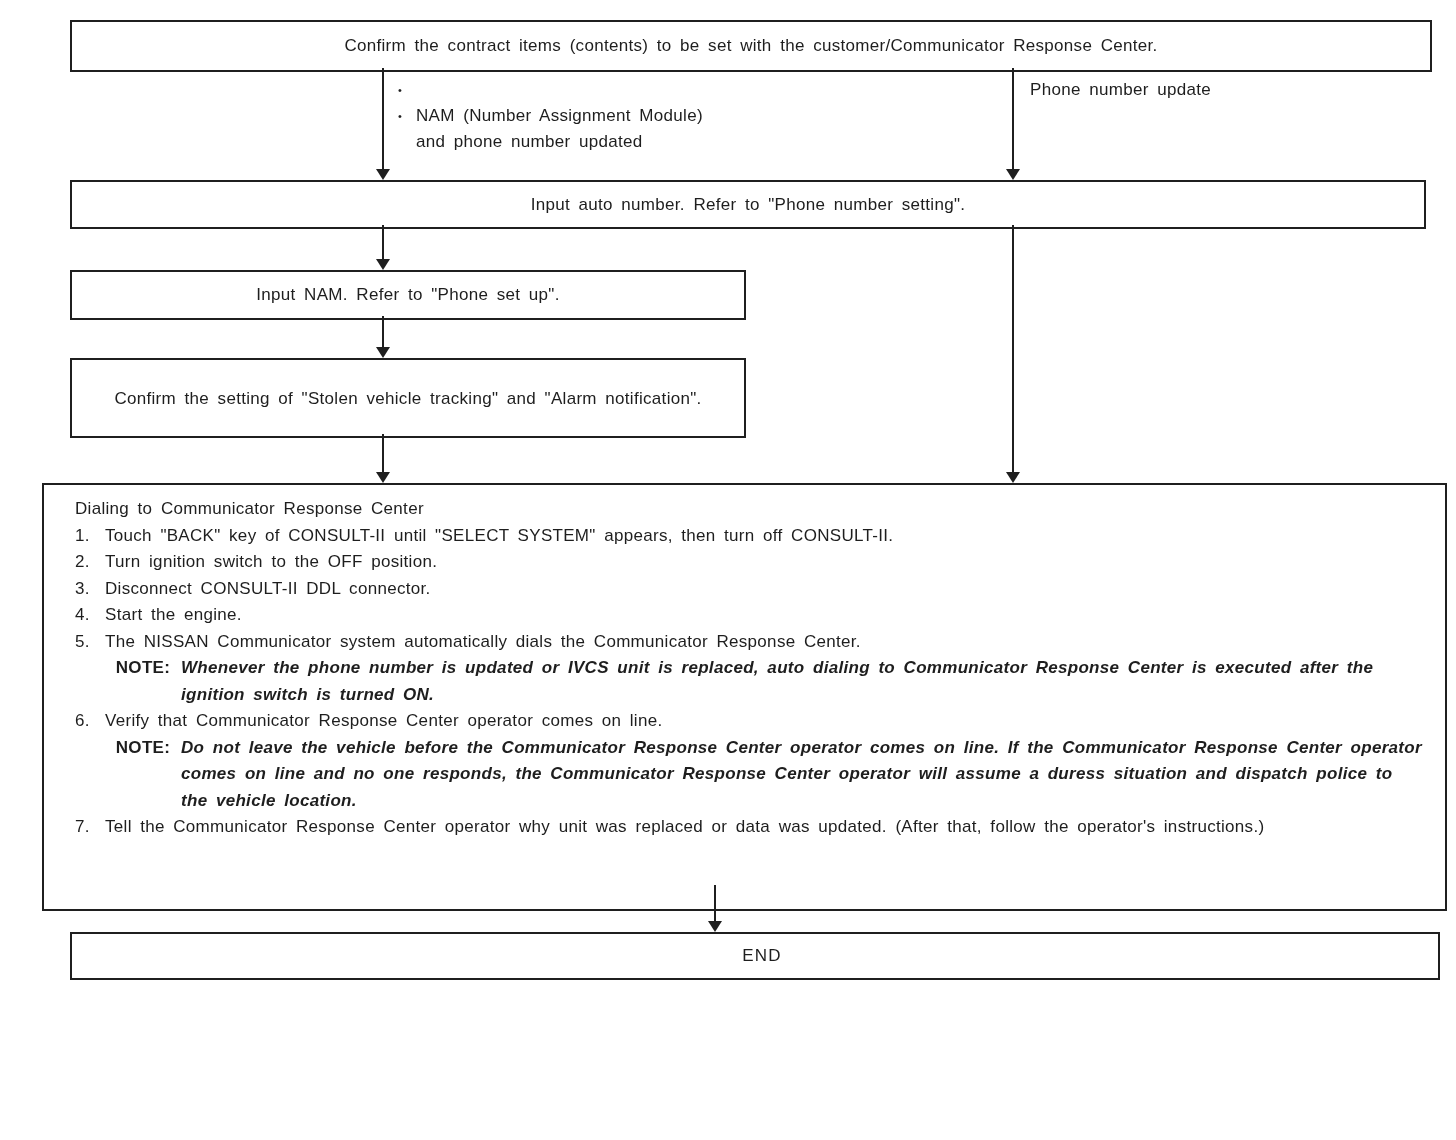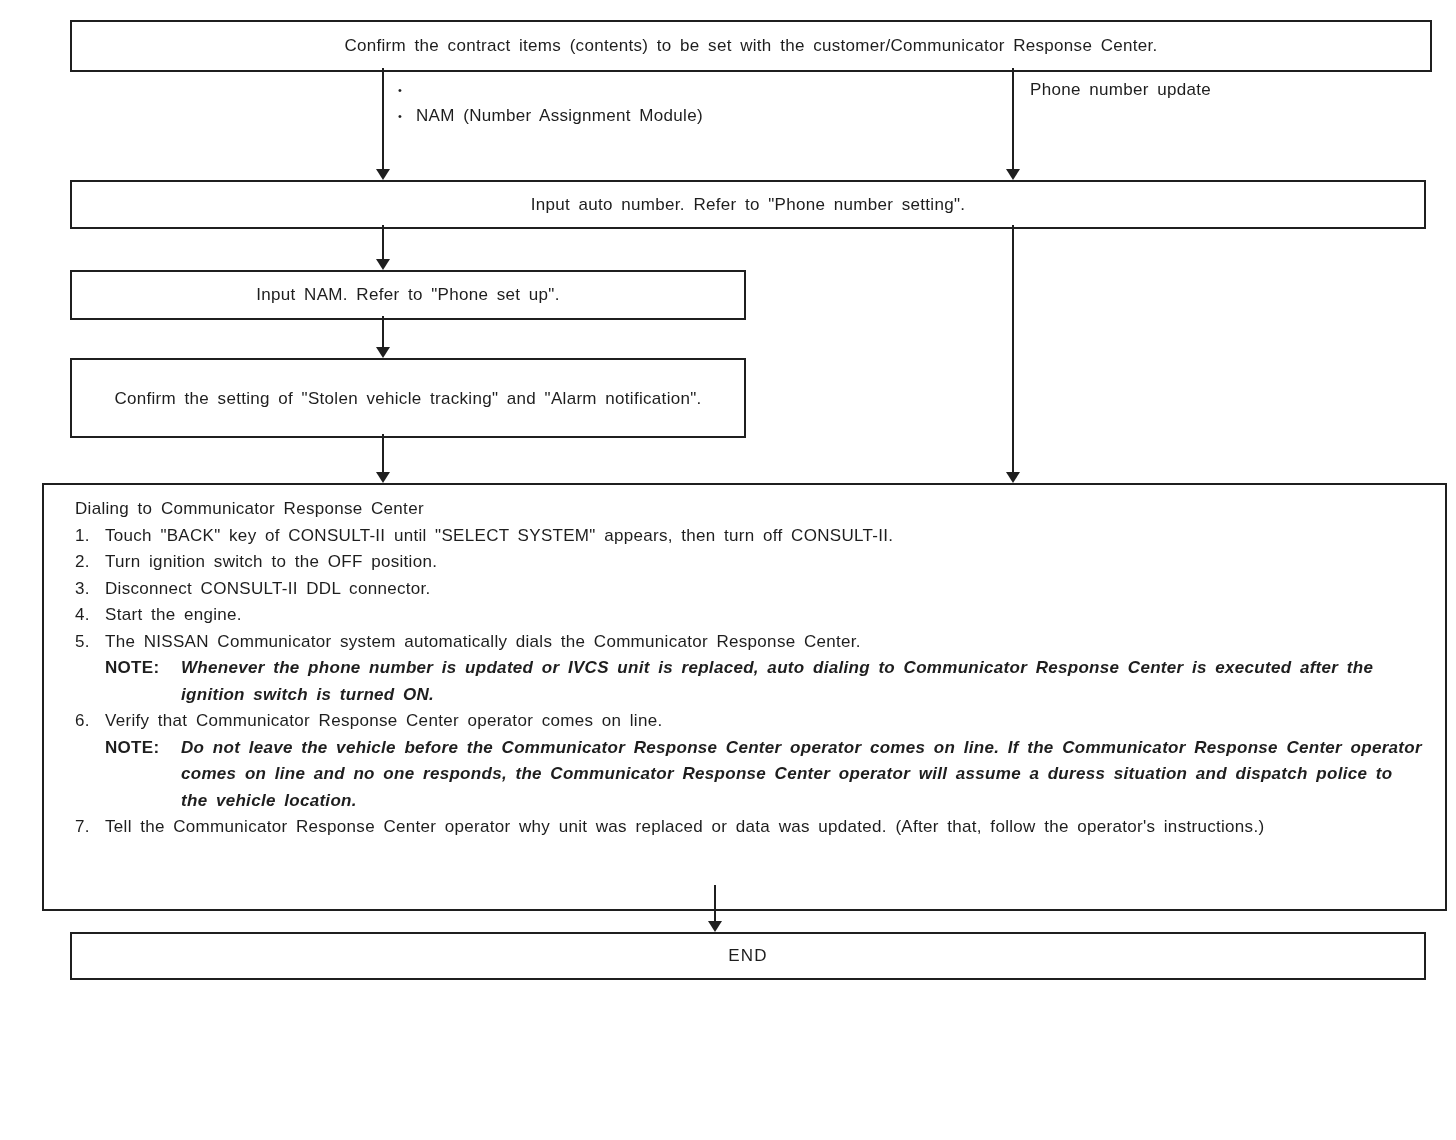--- a/index.html
+++ b/index.html
@@ -65,21 +65,21 @@
     line-height: 26.5px;
   }
   .step { display: flex; }
   .step-num { flex: 0 0 30px; }
   .step-text { flex: 1; }
   .note {
     display: flex;
     margin-left: 30px;
     font-weight: bold;
   }
-  .note-label { flex: 0 0 76px; }
+  .note-label { flex: 0 0 76px; text-align: center; }
   .note-text { flex: 1; font-style: italic; }
   .end-label { letter-spacing: 1.2px; }
   .confirm-tracking-text {
     display: inline-block;
     max-width: 620px;
     line-height: 25px;
   }
 </style>
 </head>
 <body>
@@ -96,20 +96,24 @@
   <div class="vline" style="left:1012px; top:68px; height:101px;"></div>
   <div class="arrow-down" style="left:1006px; top:169px;"></div>
 
   <div class="branch-label" style="left:398px; top:77px; width:420px;">
     <div class="bullet-line">
       <span class="bullet">•</span>
     </div>
     <div class="bullet-line">
       <span class="bullet">•</span>
       <span>NAM (Number Assignment Module)</span>
+    </div>
+    <div class="bullet-line">
+      <span class="bullet"></span>
+      <span>and phone number updated</span>
     </div>
   </div>
 
   <div class="branch-label" style="left:1030px; top:77px;">
     <span>Phone number update</span>
   </div>
 
   <div class="box box-center" style="left:42px; top:180px; width:1352px; height:45px;">
     <span>Input auto number. Refer to "Phone number setting".</span>
   </div>
@@ -177,17 +181,17 @@
 
     <div class="step">
       <span class="step-num">7.</span>
       <span class="step-text">Tell the Communicator Response Center operator why unit was replaced or data was updated. (After that, follow the operator's instructions.)</span>
     </div>
   </div>
 
   <div class="vline" style="left:714px; top:885px; height:36px;"></div>
   <div class="arrow-down" style="left:708px; top:921px;"></div>
 
-  <div class="box box-center" style="left:42px; top:932px; width:1352px; height:44px;">
+  <div class="box box-center" style="left:42px; top:932px; width:1352px; height:44px;padding-left:14px;">
     <span class="end-label">END</span>
   </div>
 
 </div>
 
 </body></html>

